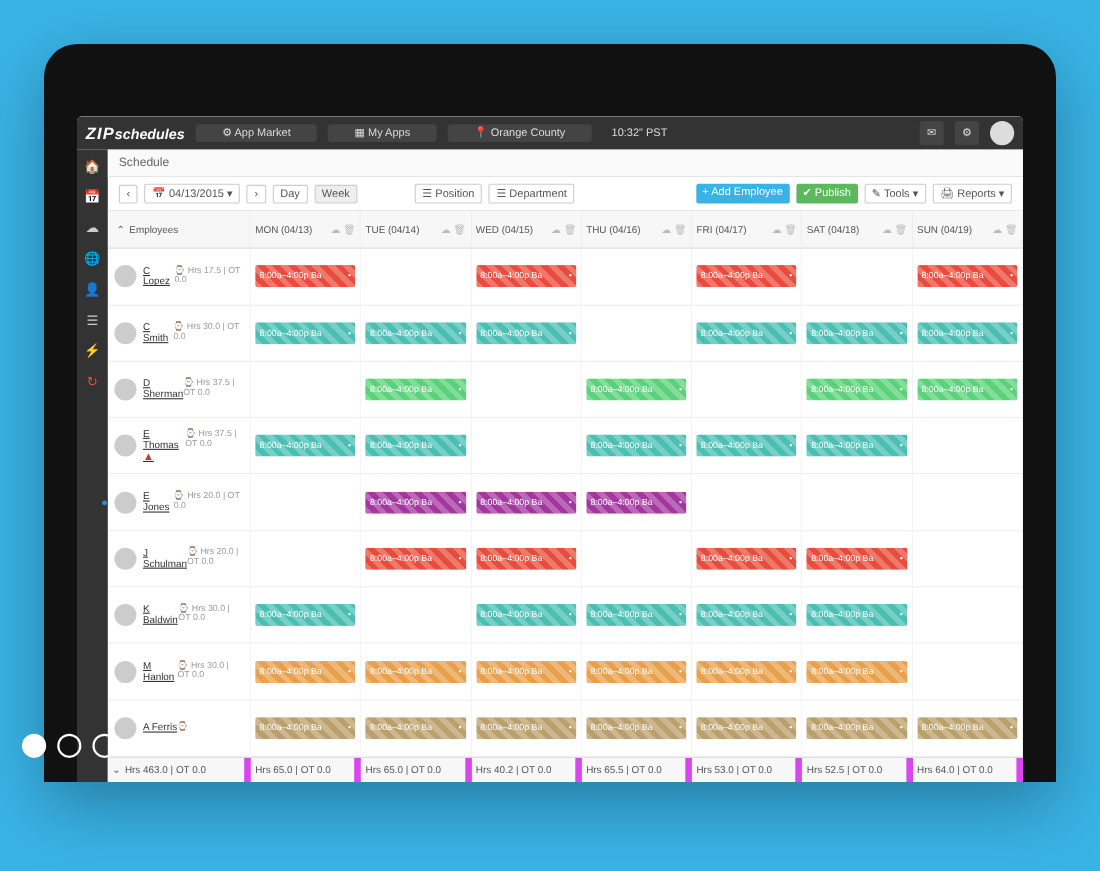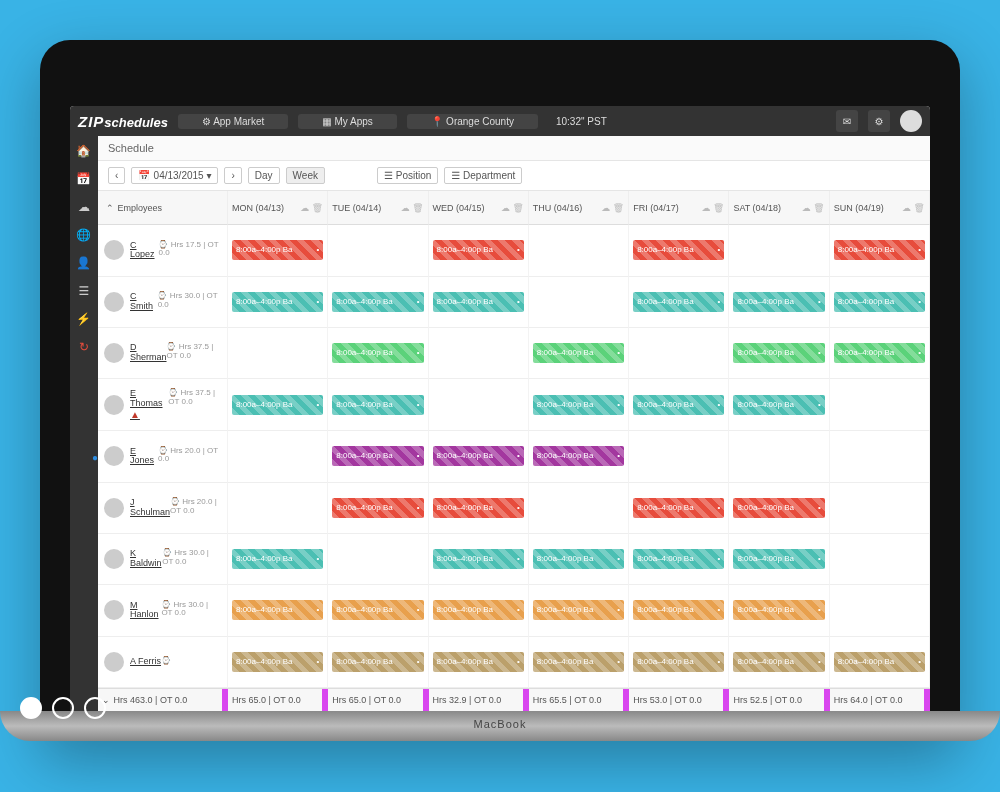--- a/index.html
+++ b/index.html
@@ -140,20 +140,26 @@
 
         <div class="toolbar">
           <span class="tb-btn">‹</span>
           <span class="tb-btn">📅 <span>04/13/2015 ▾</span></span>
           <span class="tb-btn">›</span>
           <span class="tb-btn">Day</span>
           <span class="tb-btn sel">Week</span>
           <span style="width:40px;"></span>
           <span class="tb-btn">☰ <span>Position</span></span>
           <span class="tb-btn">☰ <span>Department</span></span>
+          <div class="right">
+            <span class="tb-btn btn-primary">+ Add Employee</span>
+            <span class="tb-btn btn-success">✔ Publish</span>
+            <span class="tb-btn">✎ Tools ▾</span>
+            <span class="tb-btn">🖨 Reports ▾</span>
+          </div>
         </div>
 
         <div class="grid" id="grid">
             <div class="hdr first"><span>⌃</span> Employees</div>
             <div class="hdr">MON (04/13)<span class="wx">☁ 🗑</span></div>
             <div class="hdr">TUE (04/14)<span class="wx">☁ 🗑</span></div>
             <div class="hdr">WED (04/15)<span class="wx">☁ 🗑</span></div>
             <div class="hdr">THU (04/16)<span class="wx">☁ 🗑</span></div>
             <div class="hdr">FRI (04/17)<span class="wx">☁ 🗑</span></div>
             <div class="hdr">SAT (04/18)<span class="wx">☁ 🗑</span></div>
@@ -380,28 +386,27 @@
             </div>
             <div class="cell">
               <div class="shift striped c-tan">8:00a–4:00p Ba</div>
             </div>
           </div>
 
         <div class="footer" id="footer">
             <div><span class="chev">⌄</span>Hrs 463.0 | OT 0.0</div>
             <div>Hrs 65.0 | OT 0.0</div>
             <div>Hrs 65.0 | OT 0.0</div>
-            <div>Hrs 32.9 | OT 0.0</div>
+            <div>Hrs 40.2 | OT 0.0</div>
             <div>Hrs 65.5 | OT 0.0</div>
             <div>Hrs 53.0 | OT 0.0</div>
             <div>Hrs 52.5 | OT 0.0</div>
             <div>Hrs 64.0 | OT 0.0</div>
           </div>
       </div>
     </div>
   </div>
-  <div class="hinge">MacBook</div>
   <div class="pager">
     <span class="active"></span>
       <span></span>
       <span></span>
   </div>
 </div>
 
 </body></html>

